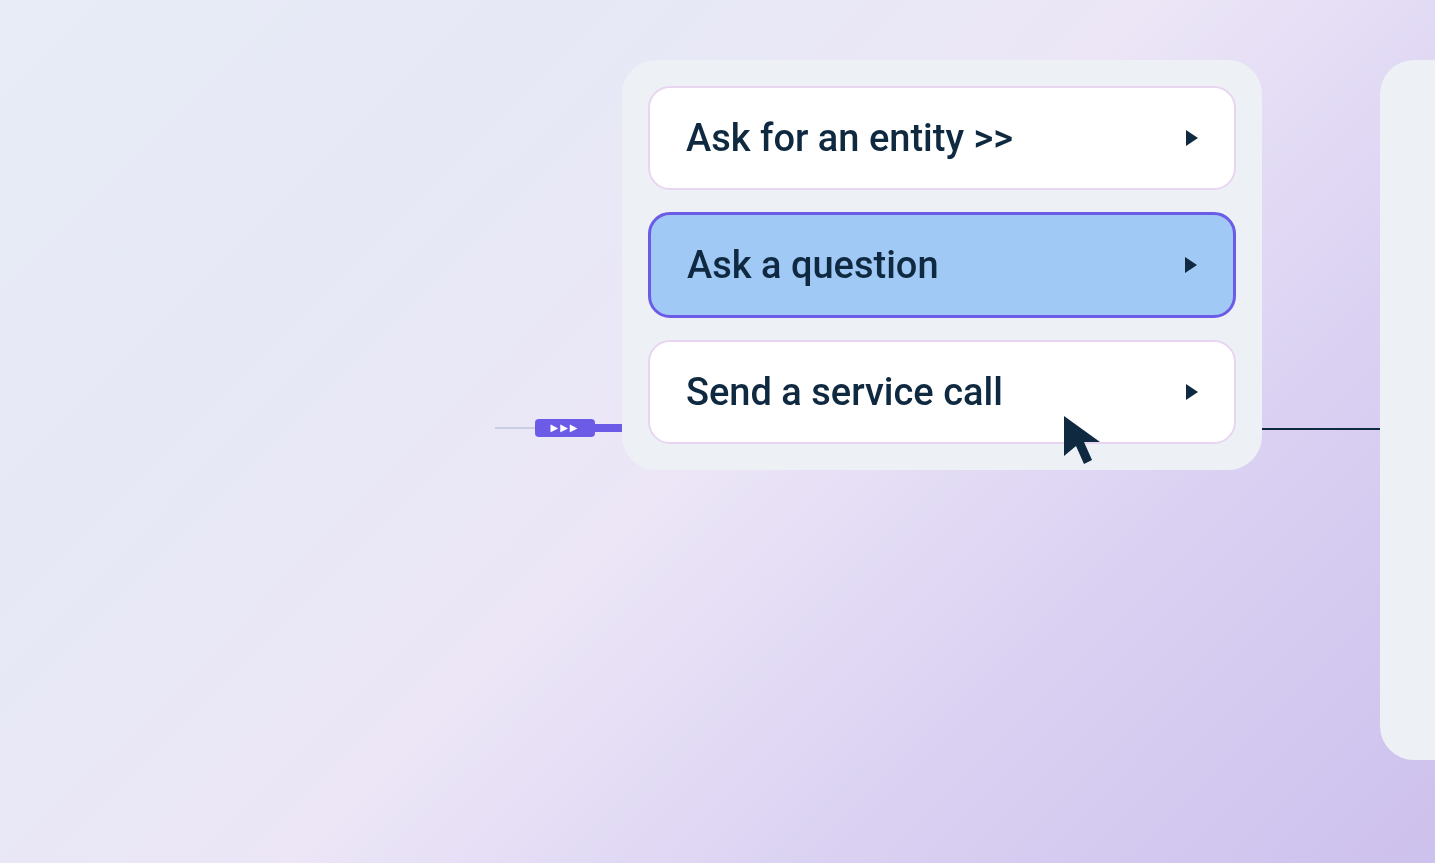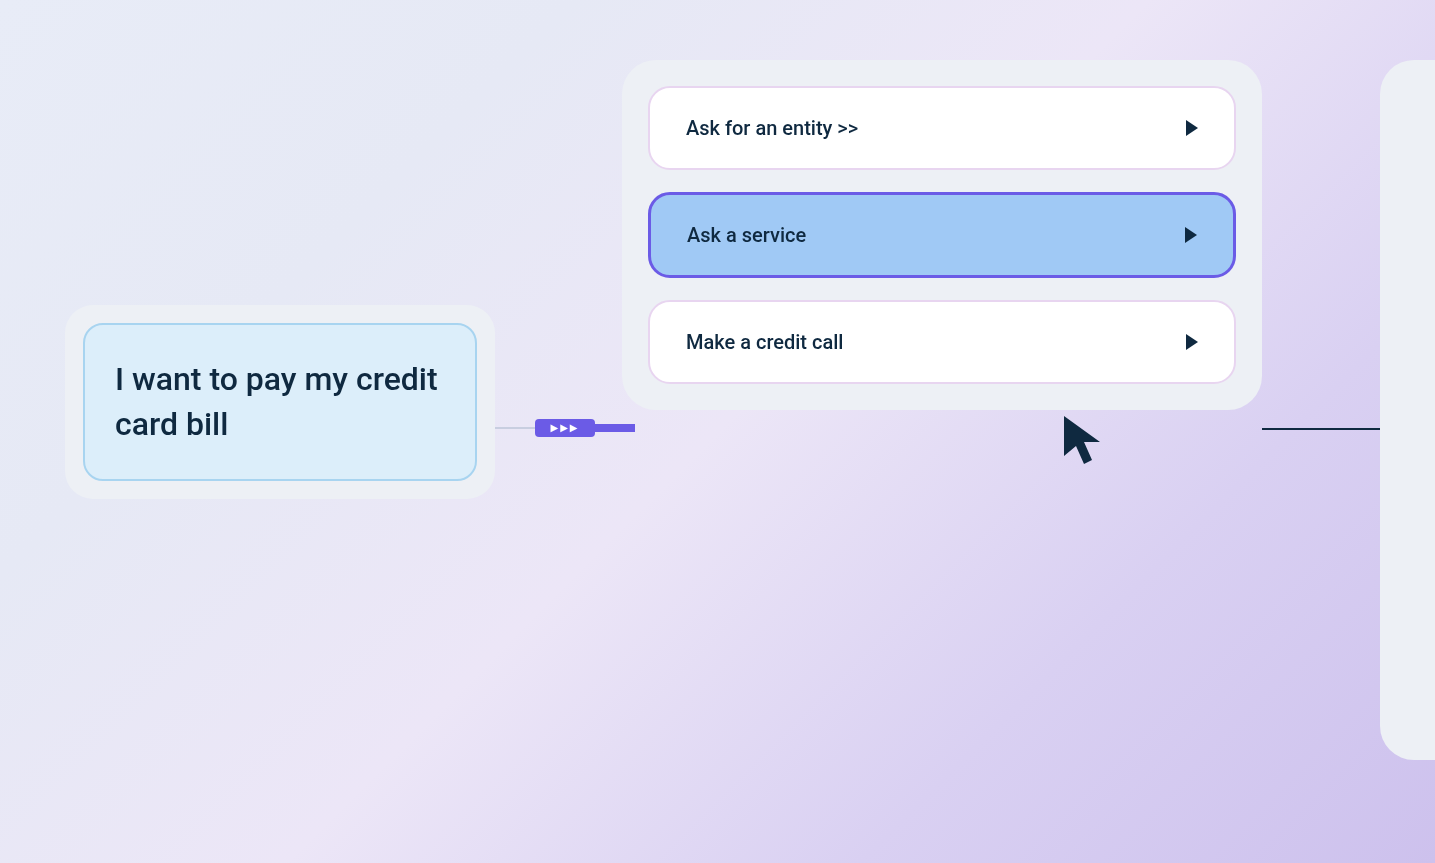--- a/index.html
+++ b/index.html
@@ -106,21 +106,21 @@
     .option-item {
       background: #fff;
       border: 2px solid #e8d5f0;
       border-radius: 22px;
       padding: 28px 36px;
       display: flex;
       align-items: center;
       justify-content: space-between;
       cursor: pointer;
       color: #0f2940;
-      font-size: 20px;
+      font-size: 38px;
       font-weight: 500;
     }
 
     .option-item.selected {
       background: #a0c9f5;
       border: 3px solid #6b5be6;
     }
 
     .option-label {
       flex: 1;
@@ -164,45 +164,40 @@
       height: 56px;
       z-index: 10;
       pointer-events: none;
     }
   </style>
 </head>
 <body>
 
 <div class="canvas">
 
-  <div class="intent-node">
-    <div class="intent-inner">
-      <span>I want to pay my credit card bill</span>
-    </div>
-  </div>
 
   <div class="connector">
     <div class="connector-line-left"></div>
     <div class="connector-label">
       <span class="connector-chevrons">▶▶▶</span>
     </div>
     <div class="connector-line-right"></div>
   </div>
 
   <div class="options-panel">
     <div class="option-item">
       <span class="option-label">Ask for an entity &gt;&gt;</span>
       <span class="option-arrow"></span>
     </div>
     <div class="option-item selected">
-      <span class="option-label">Ask a service</span>
+      <span class="option-label">Ask a question</span>
       <span class="option-arrow"></span>
     </div>
     <div class="option-item">
-      <span class="option-label">Make a credit call</span>
+      <span class="option-label">Send a service call</span>
       <span class="option-arrow"></span>
     </div>
   </div>
 
   <div class="right-connector"></div>
 
   <div class="peek-panel"></div>
 
   <svg class="cursor-icon" viewBox="0 0 24 28">
     <path d="M 2 2 L 2 22 L 8 17 L 12 26 L 16 24 L 12 15 L 20 15 Z" fill="#0f2940"></path>

